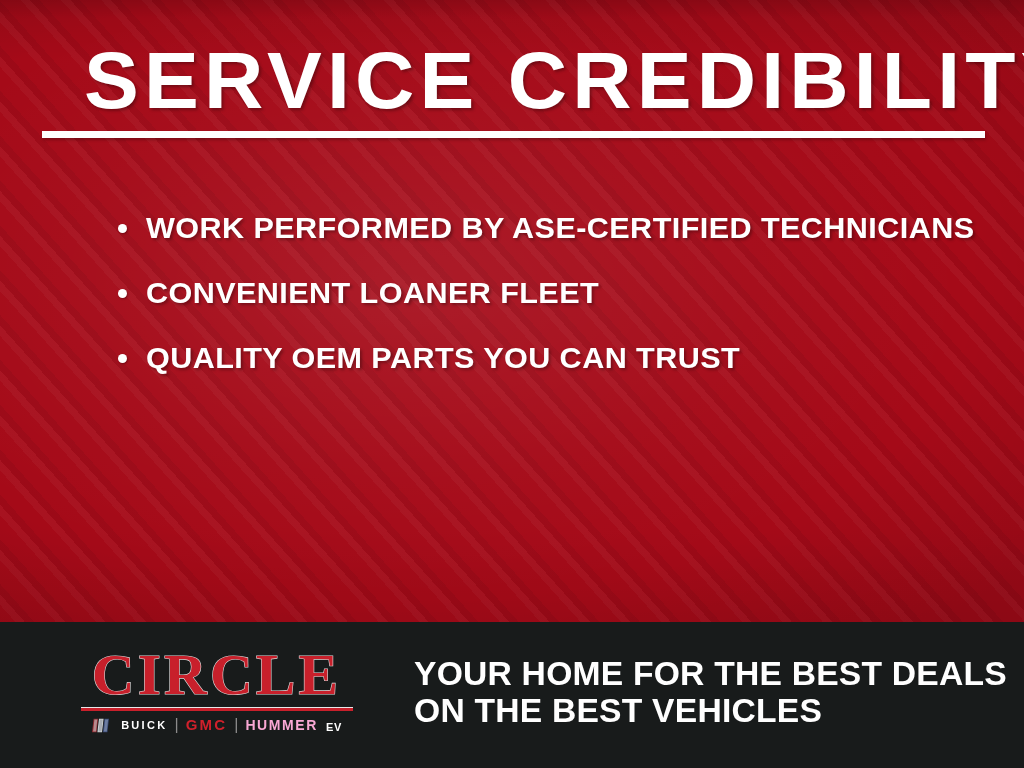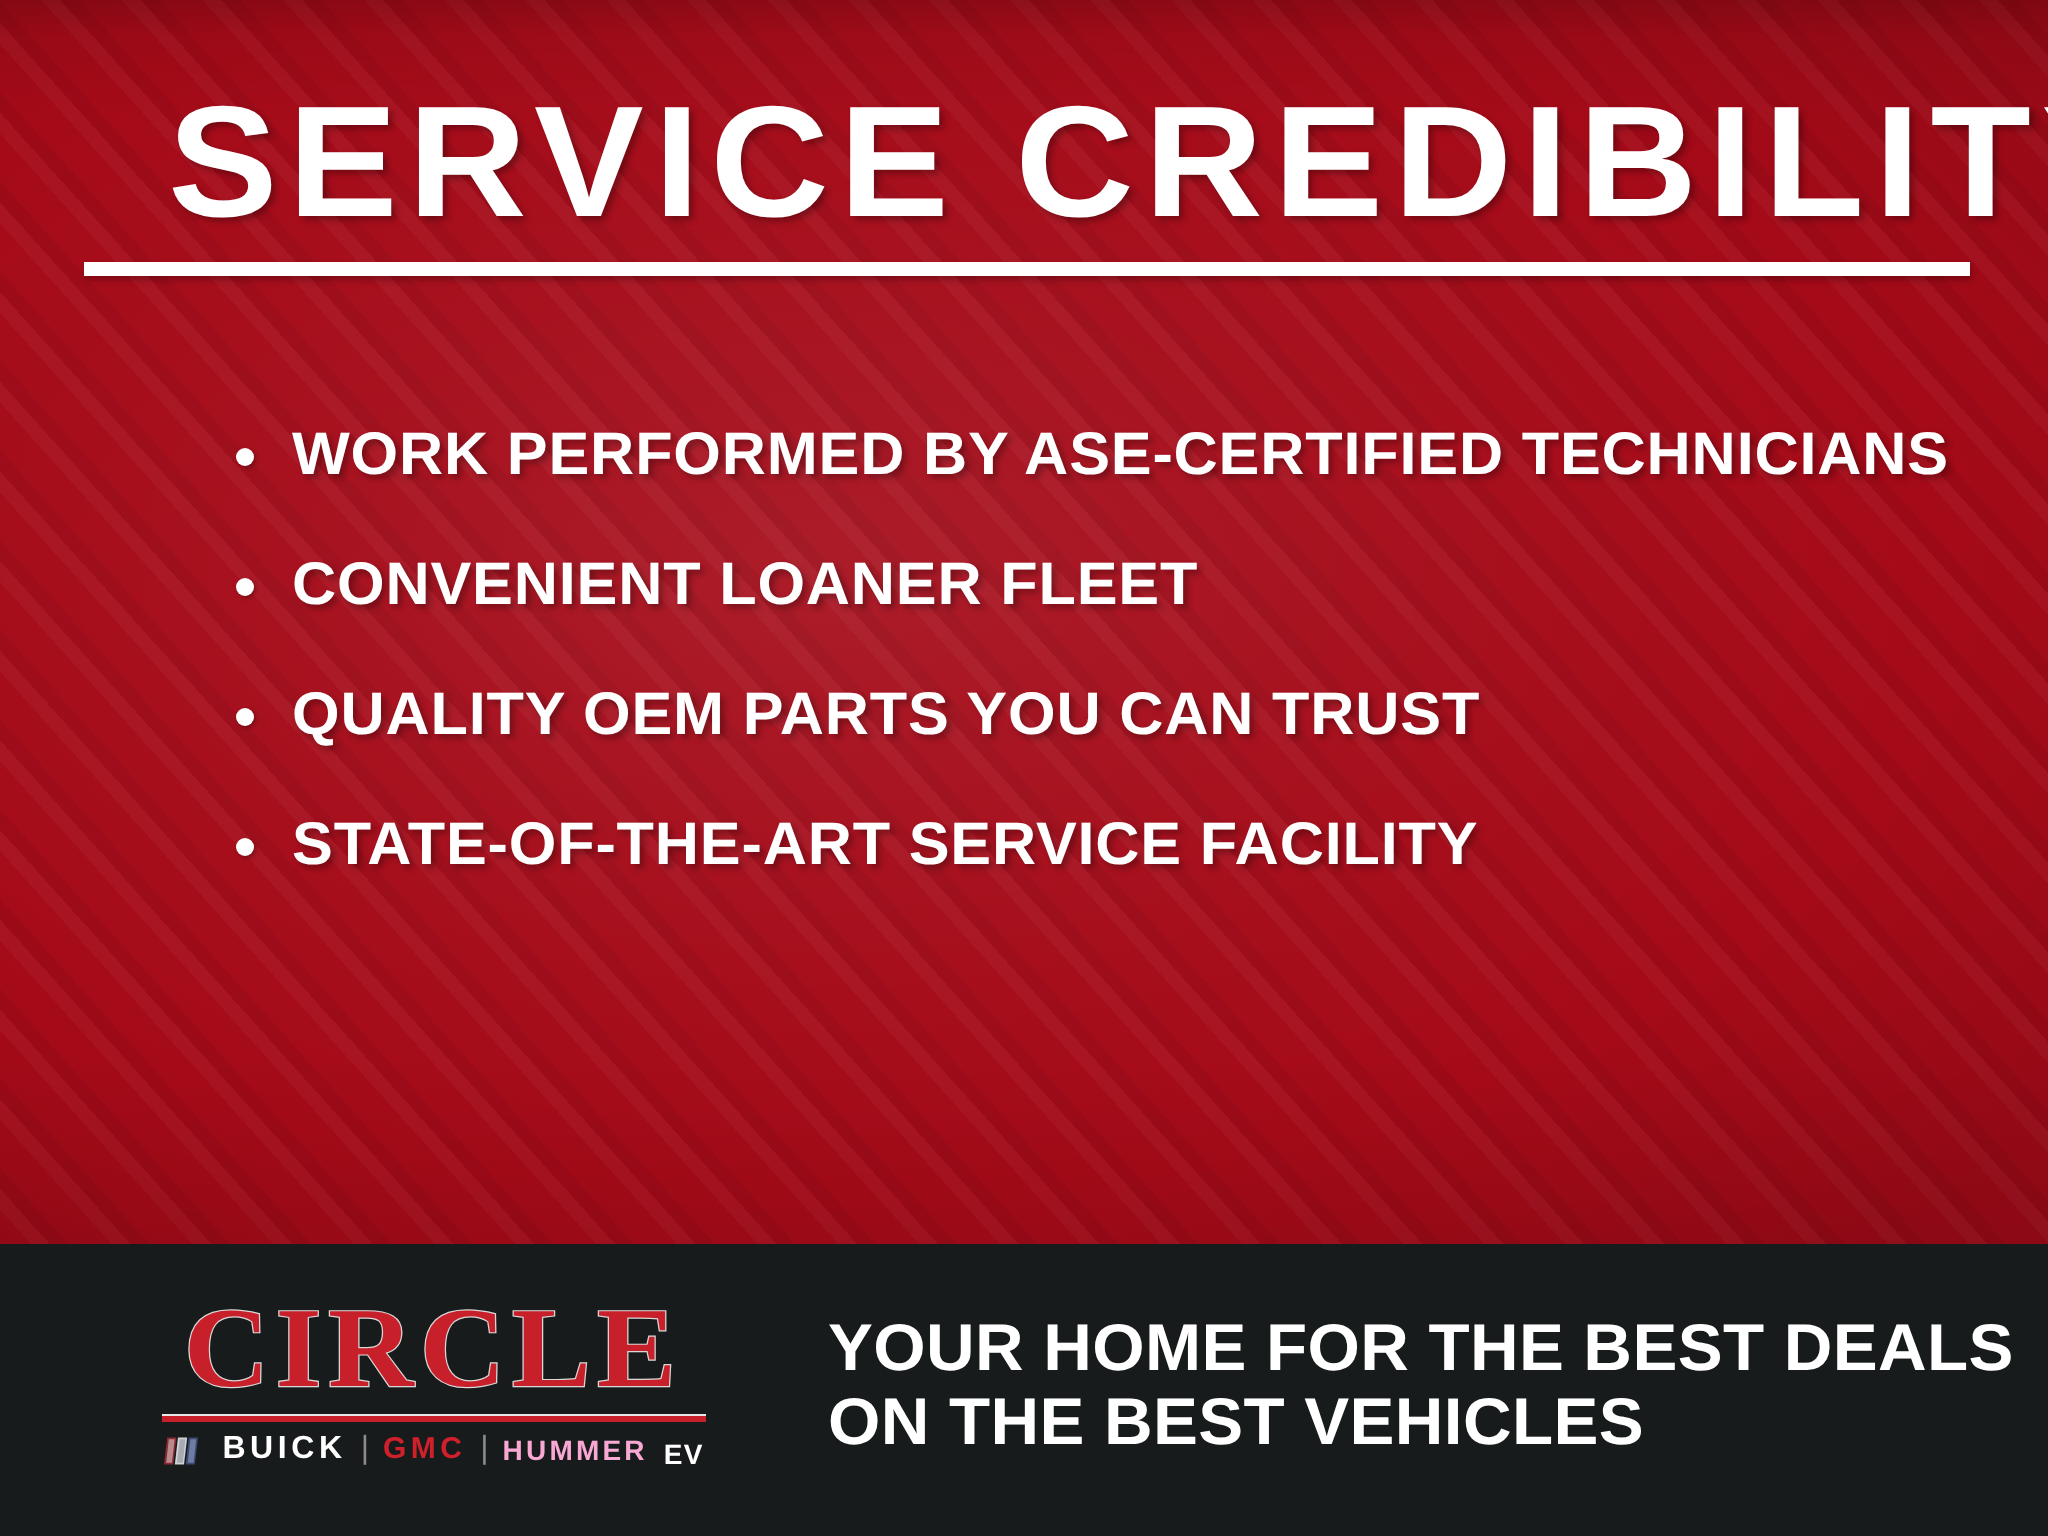--- a/index.html
+++ b/index.html
@@ -176,21 +176,21 @@
   }
   .brand-sep {
     color: #8b8b8b;
     font-size: 16px;
     line-height: 16px;
     font-family: "Liberation Sans", sans-serif;
   }
   .brand-buick {
     color: #ffffff;
     font-family: "Liberation Sans", sans-serif;
-    font-size: 16px;
+    font-size: 11px;
     font-weight: bold;
     letter-spacing: 2.3px;
     line-height: 16px;
   }
   .brand-gmc {
     color: #d0202b;
     font-family: "Liberation Sans", sans-serif;
     font-size: 15px;
     font-weight: bold;
     letter-spacing: 2.2px;
@@ -201,21 +201,21 @@
     color: #f9a8d4;
     font-family: "Liberation Sans", sans-serif;
     font-size: 14px;
     font-weight: bold;
     letter-spacing: 1.6px;
     line-height: 16px;
   }
   .brand-ev {
     color: #ffffff;
     font-family: "Liberation Sans", sans-serif;
-    font-size: 14px;
+    font-size: 11px;
     font-weight: bold;
     letter-spacing: 0.6px;
     line-height: 16px;
     position: relative;
     top: 2px;
     margin-left: 1px;
   }
   #buick-emblem {
     display: inline-block;
     width: 21px;
@@ -264,24 +264,20 @@
       <div class="bullet-row">
         <span class="bullet-dot"></span>
         <span class="bullet-text">CONVENIENT LOANER FLEET</span>
       </div>
 
       <div class="bullet-row">
         <span class="bullet-dot"></span>
         <span class="bullet-text">QUALITY OEM PARTS YOU CAN TRUST</span>
       </div>
 
-      <div class="bullet-row">
-        <span class="bullet-dot"></span>
-        <span class="bullet-text">STATE-OF-THE-ART SERVICE FACILITY</span>
-      </div>
 
 
     </div>
   </div>
 
   <div id="footer"></div>
 
   <div id="logo-block">
     <div id="logo-wordmark">CIRCLE</div>
     <div id="logo-rule"></div>

